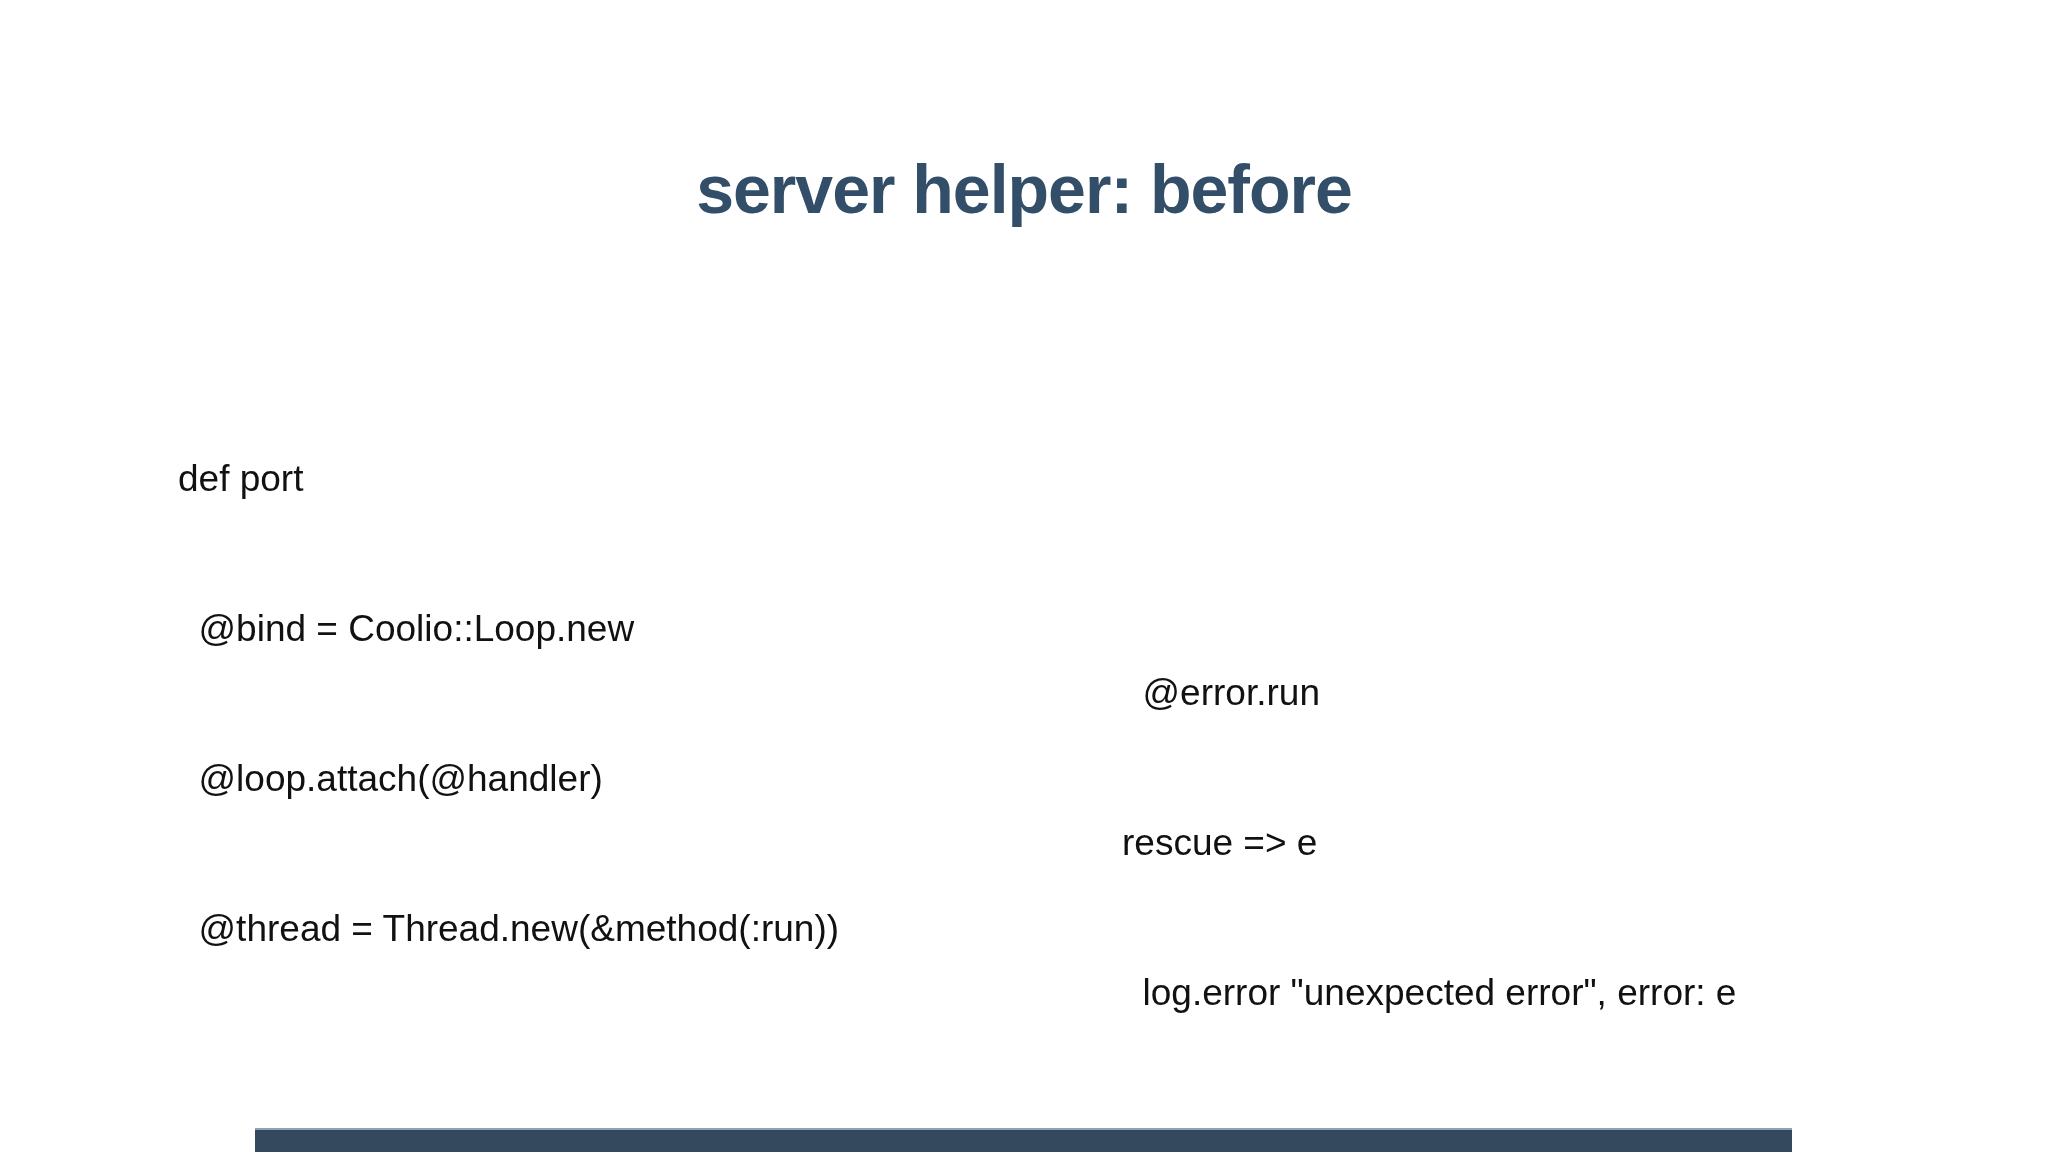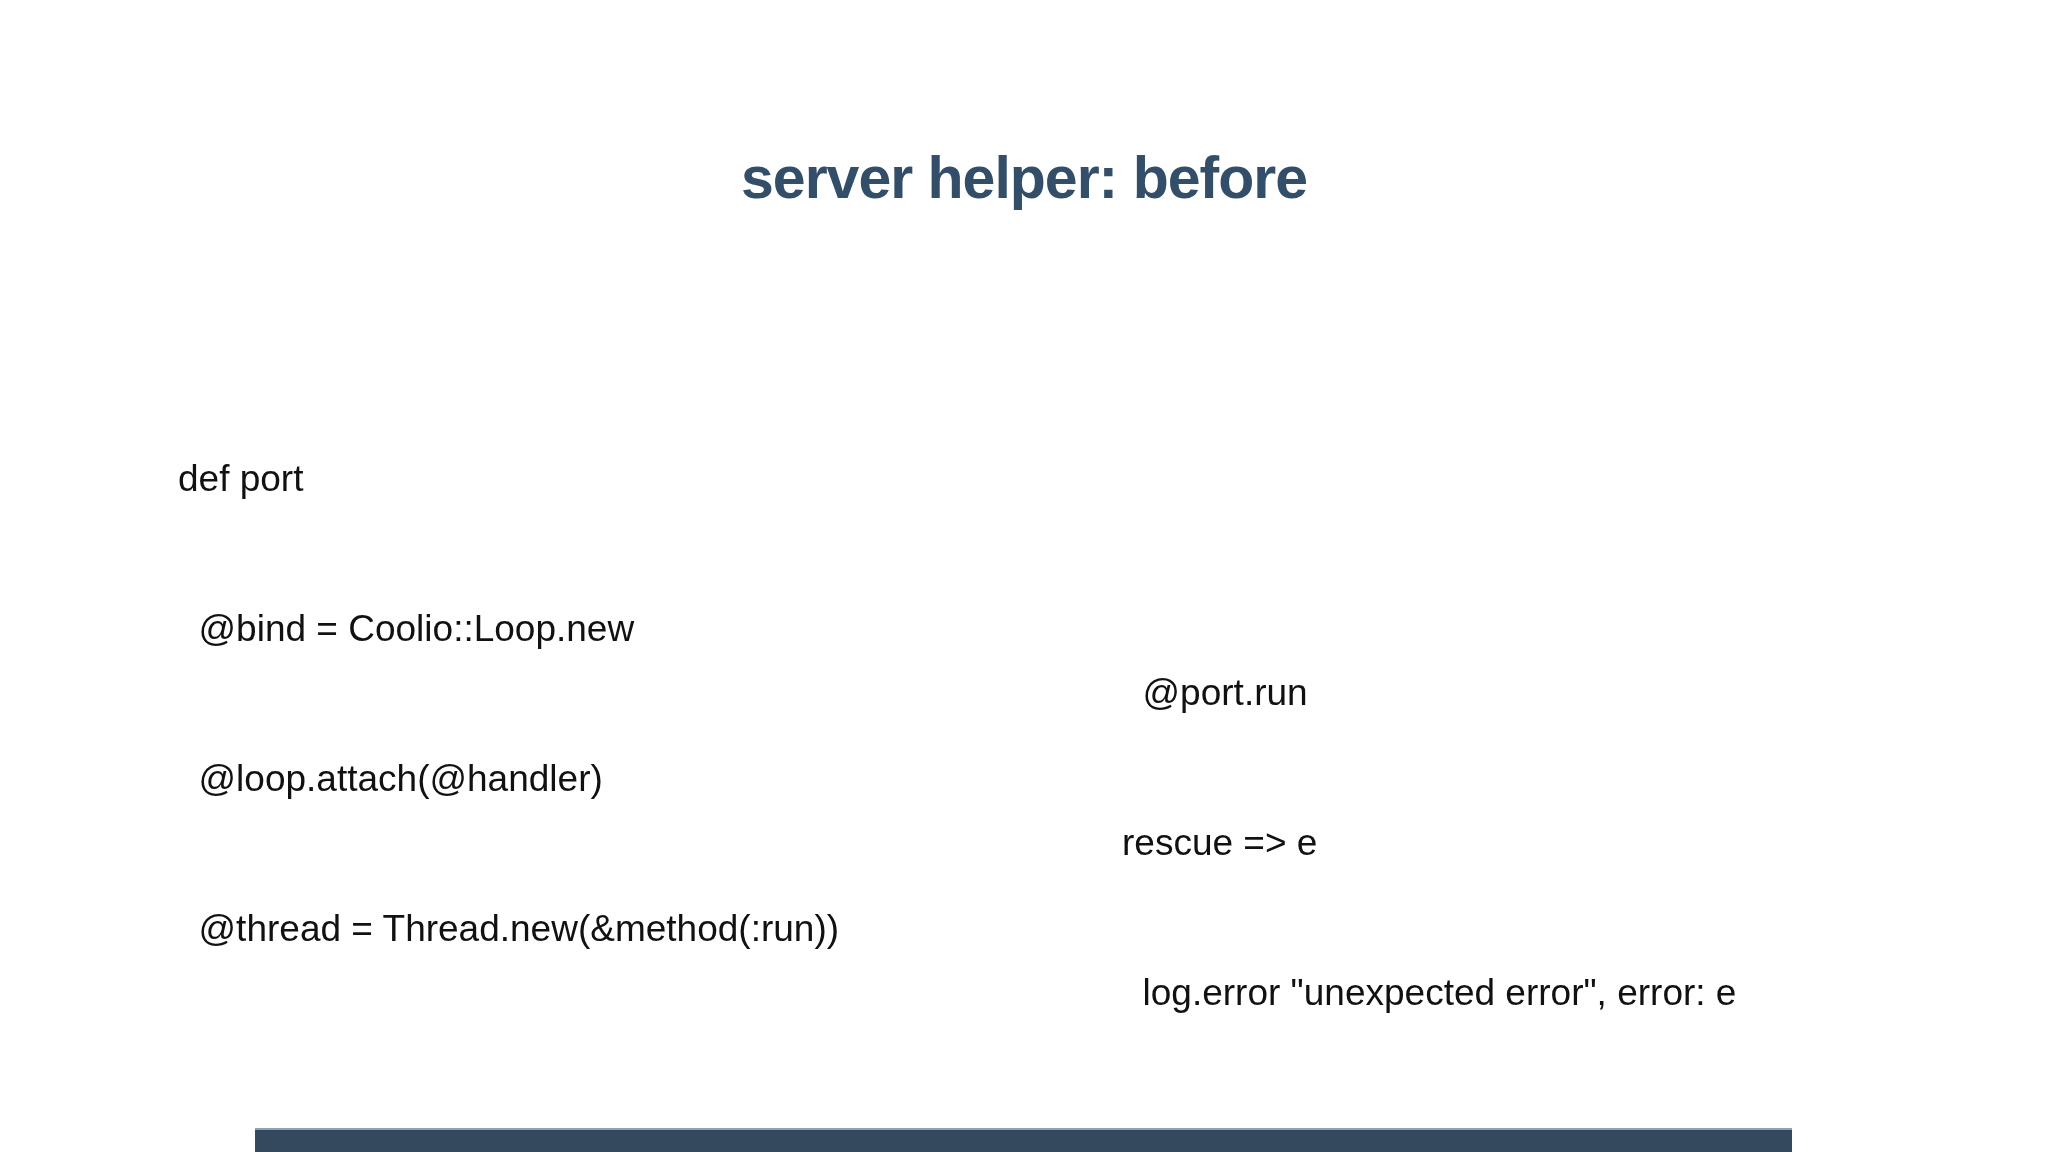--- a/index.html
+++ b/index.html
@@ -18,21 +18,21 @@
     position: absolute;
     inset: 0;
     background: #ffffff;
   }
   .slide-title {
     position: absolute;
     left: 0;
     right: 0;
     top: 108px;
     text-align: center;
-    font-size: 59px;
+    font-size: 68px;
     font-weight: bold;
     color: #334e68;
     letter-spacing: -1px;
     line-height: 1.05;
     white-space: nowrap;
   }
   .code-col {
     position: absolute;
     font-size: 37px;
     line-height: 50px;
@@ -80,21 +80,21 @@
     
     
     
     
     
     
     
   </div>
 
   <div class="code-col code-right">
-    <div class="code-line">  @port.run</div>
+    <div class="code-line">  @error.run</div>
     <div class="code-line">rescue =&gt; e</div>
     <div class="code-line">  log.error "unexpected error", error: e</div>
     
     
     
     
     
     
   </div>
 

